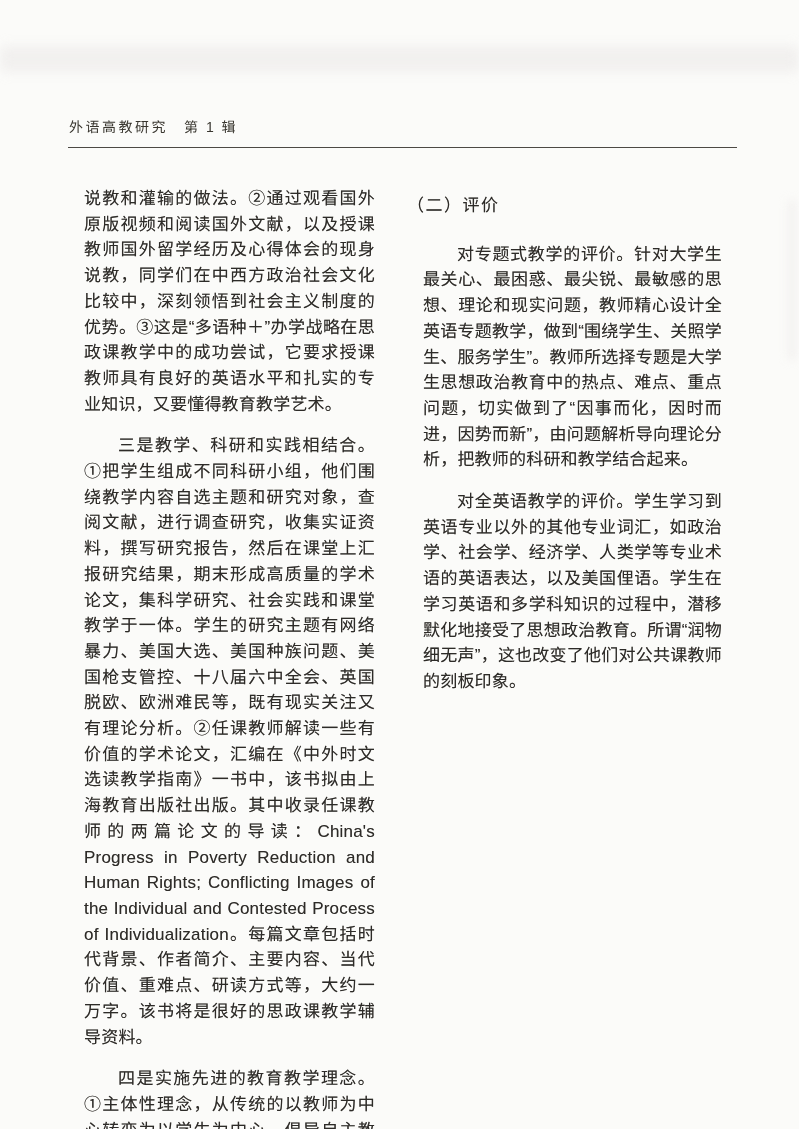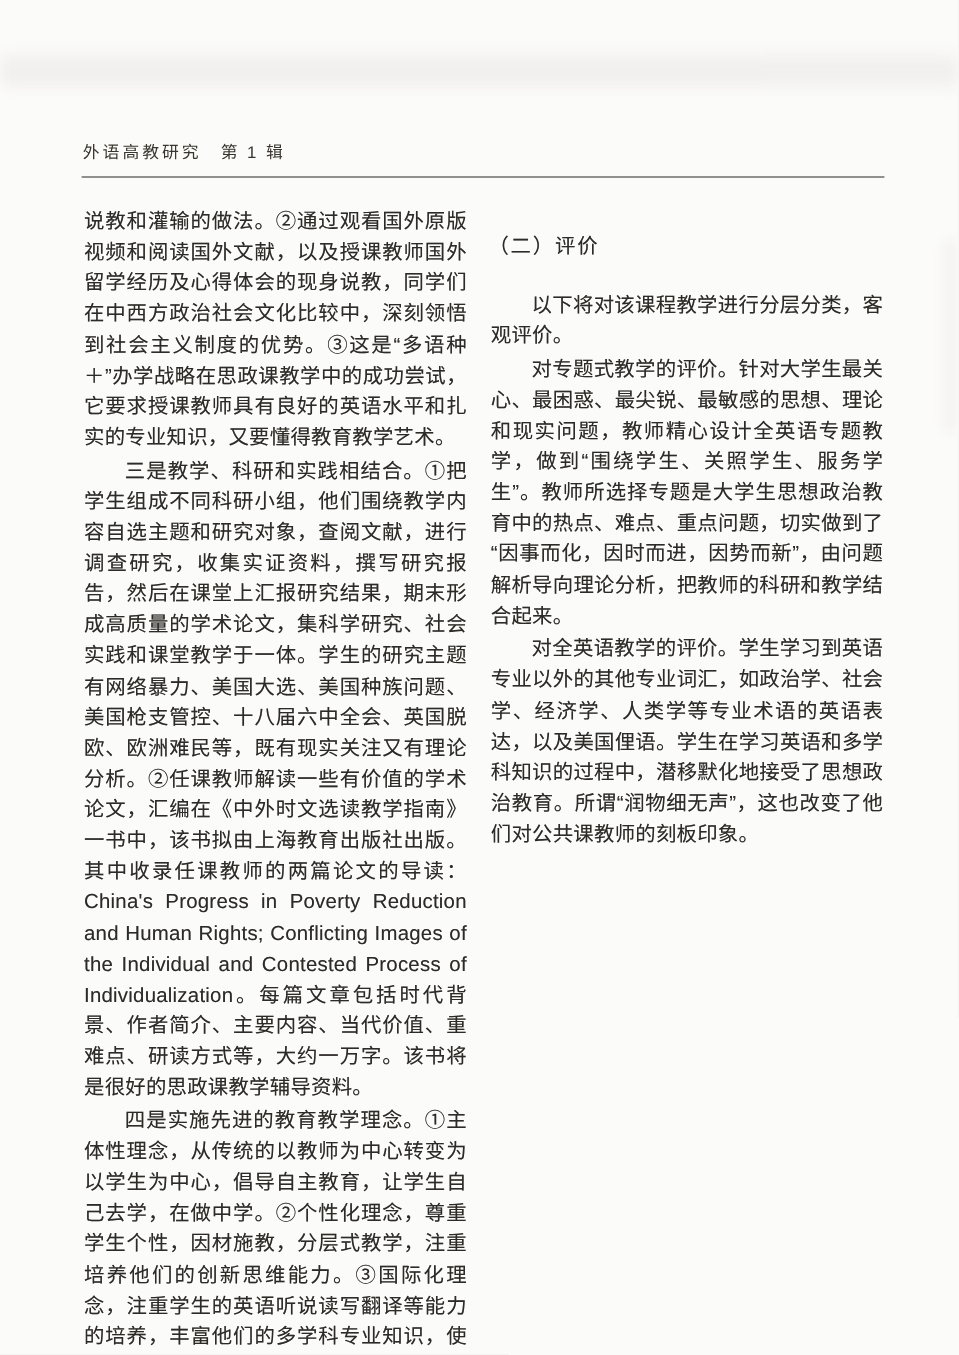--- a/index.html
+++ b/index.html
@@ -33,21 +33,21 @@
     width: 669px; height: 1.4px; background: #4c4944;
   }
   .columns {
     position: absolute; left: 68px; top: 170px; width: 670px;
     display: flex; gap: 16px;
   }
   .col { flex: 0 0 auto; }
   .col-left  { width: 323px; }
   .col-right { width: 331px; }
   p.para {
-    margin: 2px;
+    margin: 16px;
     font-size: 17px;
     line-height: 25.7px;
     text-align: justify;
     letter-spacing: .2px;
     text-shadow: 0 0 .5px rgba(64,58,50,.45);
   }
   p.para.indent { text-indent: 2em; }
   .section-heading {
     margin: 23px 0 23px 0;
     font-size: 17px;
@@ -74,20 +74,19 @@
   <div class="columns">
 
     <div class="col col-left">
       <p class="para">说教和灌输的做法。②通过观看国外原版视频和阅读国外文献，以及授课教师国外留学经历及心得体会的现身说教，同学们在中西方政治社会文化比较中，深刻领悟到社会主义制度的优势。③这是“多语种＋”办学战略在思政课教学中的成功尝试，它要求授课教师具有良好的英语水平和扎实的专业知识，又要懂得教育教学艺术。</p>
       <p class="para indent">三是教学、科研和实践相结合。①把学生组成不同科研小组，他们围绕教学内容自选主题和研究对象，查阅文献，进行调查研究，收集实证资料，撰写研究报告，然后在课堂上汇报研究结果，期末形成高质量的学术论文，集科学研究、社会实践和课堂教学于一体。学生的研究主题有网络暴力、美国大选、美国种族问题、美国枪支管控、十八届六中全会、英国脱欧、欧洲难民等，既有现实关注又有理论分析。②任课教师解读一些有价值的学术论文，汇编在《中外时文选读教学指南》一书中，该书拟由上海教育出版社出版。其中收录任课教师的两篇论文的导读：China's Progress in Poverty Reduction and Human Rights; Conflicting Images of the Individual and Contested Process of Individualization。每篇文章包括时代背景、作者简介、主要内容、当代价值、重难点、研读方式等，大约一万字。该书将是很好的思政课教学辅导资料。</p>
       <p class="para indent">四是实施先进的教育教学理念。①主体性理念，从传统的以教师为中心转变为以学生为中心，倡导自主教育，让学生自己去学，在做中学。②个性化理念，尊重学生个性，因材施教，分层式教学，注重培养他们的创新思维能力。③国际化理念，注重学生的英语听说读写翻译等能力的培养，丰富他们的多学科专业知识，使他们具有国际视野和跨</p>
     </div>
 
     <div class="col col-right">
       <h3 class="section-heading">（二）评价</h3>
-      <p class="para indent">以下将对该课程教学进行分层分类，客观评价。</p>
       <p class="para indent">对专题式教学的评价。针对大学生最关心、最困惑、最尖锐、最敏感的思想、理论和现实问题，教师精心设计全英语专题教学，做到“围绕学生、关照学生、服务学生”。教师所选择专题是大学生思想政治教育中的热点、难点、重点问题，切实做到了“因事而化，因时而进，因势而新”，由问题解析导向理论分析，把教师的科研和教学结合起来。</p>
       <p class="para indent">对全英语教学的评价。学生学习到英语专业以外的其他专业词汇，如政治学、社会学、经济学、人类学等专业术语的英语表达，以及美国俚语。学生在学习英语和多学科知识的过程中，潜移默化地接受了思想政治教育。所谓“润物细无声”，这也改变了他们对公共课教师的刻板印象。</p>
     </div>
 
   </div>
 
 </div>
 
 </body></html>

